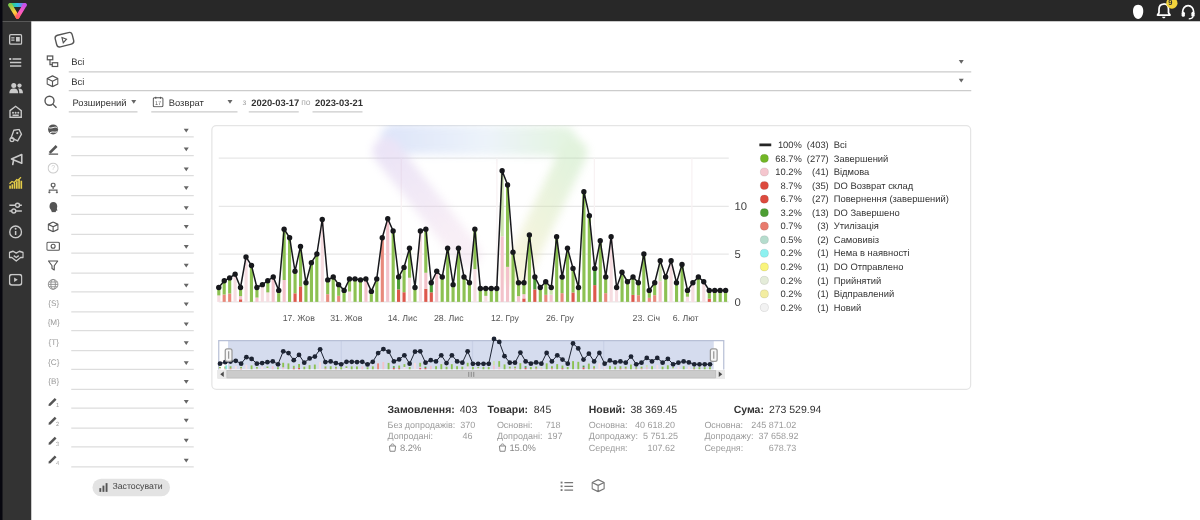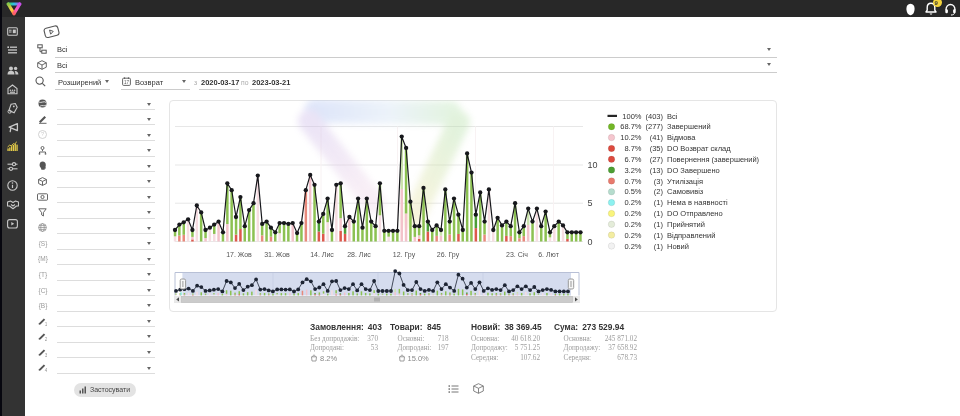--- a/index.html
+++ b/index.html
@@ -6,22 +6,22 @@
 .abs { position:absolute; }
 .topbar { position:absolute; left:0; top:0; width:960px; height:17px; background:#282828; }
 .sidebar { position:absolute; left:0; top:17px; width:25px; height:399px; background:#333; }
 .leftedge { position:absolute; left:0; top:0; width:2px; height:416px; background:#07070f; }
 .card { position:absolute; left:169px; top:100px; width:608px; height:212px; border:1px solid #e5e5e5; border-radius:4px; }
 .input-line { position:absolute; height:1px; background:#ccc; }
 .caret { width:0; height:0; border-left:2.8px solid transparent; border-right:2.8px solid transparent; border-top:3.6px solid #666; }
 .ftxt { position:absolute; font-size:7.5px; color:#333; }
 .glab { position:absolute; font-size:6.8px; color:#aaa; }
 .stath { display:flex; justify-content:space-between; font-size:8.4px; color:#333; font-weight:600; white-space:nowrap; }
-.stath .sv { font-weight:700; margin-left:4px; }
-.statr { display:flex; justify-content:space-between; font-size:7.2px; color:#9b9b9b; white-space:nowrap;font-family:Liberation Serif, serif; }
+.stath .sv { font-weight:400; margin-left:4px; }
+.statr { display:flex; justify-content:space-between; font-size:7.2px; color:#9b9b9b; white-space:nowrap; }
 .statr span:last-child { margin-left:4px;text-align:right; }
 </style></head>
 <body>
 <div class="topbar"></div>
 <div class="sidebar"></div>
 <div class="leftedge"></div>
 <svg class="abs" style="left:5px;top:1px;" width="18" height="15" viewBox="0 0 18 15">
 <defs>
 <linearGradient id="lg1" gradientUnits="userSpaceOnUse" x1="3" y1="3" x2="15" y2="3">
         <stop offset="0" stop-color="#39d353"></stop>
@@ -855,21 +855,21 @@
 <div class="abs stath" style="left:310px;top:321.5px;width:68px">
     <span>Замовлення:</span>
     <span class="sv">403</span>
   </div>
 <div class="abs statr" style="left:310px;top:334.5px;width:68px">
     <span>Без допродажів:</span>
     <span>370</span>
   </div>
 <div class="abs statr" style="left:310px;top:344.1px;width:68px">
     <span>Допродані:</span>
-    <span>53</span>
+    <span>46</span>
   </div>
 <svg class="abs" style="left:310px;top:354.20000000000005px;" width="8" height="8" viewBox="0 0 8 8">
 <path d="M1.5 2.8 L6.5 2.8 L6 7 L2 7 Z M2.6 2.8 C2.6 0.6 5.4 0.6 5.4 2.8" fill="none" stroke="#888" stroke-width="0.8"></path>
   </svg>
 <div class="abs" style="left:320px;top:354.2px;font-size:7.5px;color:#888">8.2%</div>
 <div class="abs stath" style="left:390px;top:321.5px;width:51px">
     <span>Товари:</span>
     <span class="sv">845</span>
   </div>
 <div class="abs statr" style="left:397.5px;top:334.5px;width:51px">
@@ -893,21 +893,21 @@
     <span>40 618.20</span>
   </div>
 <div class="abs statr" style="left:471px;top:344.1px;width:69px">
     <span>Допродажу:</span>
     <span>5 751.25</span>
   </div>
 <div class="abs statr" style="left:471px;top:353.7px;width:69px">
     <span>Середня:</span>
     <span>107.62</span>
   </div>
-<div class="abs stath" style="left:554px;top:321.5px;width:65px">
+<div class="abs stath" style="left:587px;top:321.5px;width:65px">
     <span>Сума:</span>
     <span class="sv">273 529.94</span>
   </div>
 <div class="abs statr" style="left:563.5px;top:334.5px;width:73.5px">
     <span>Основна:</span>
     <span>245 871.02</span>
   </div>
 <div class="abs statr" style="left:563.5px;top:344.1px;width:73.5px">
     <span>Допродажу:</span>
     <span>37 658.92</span>

